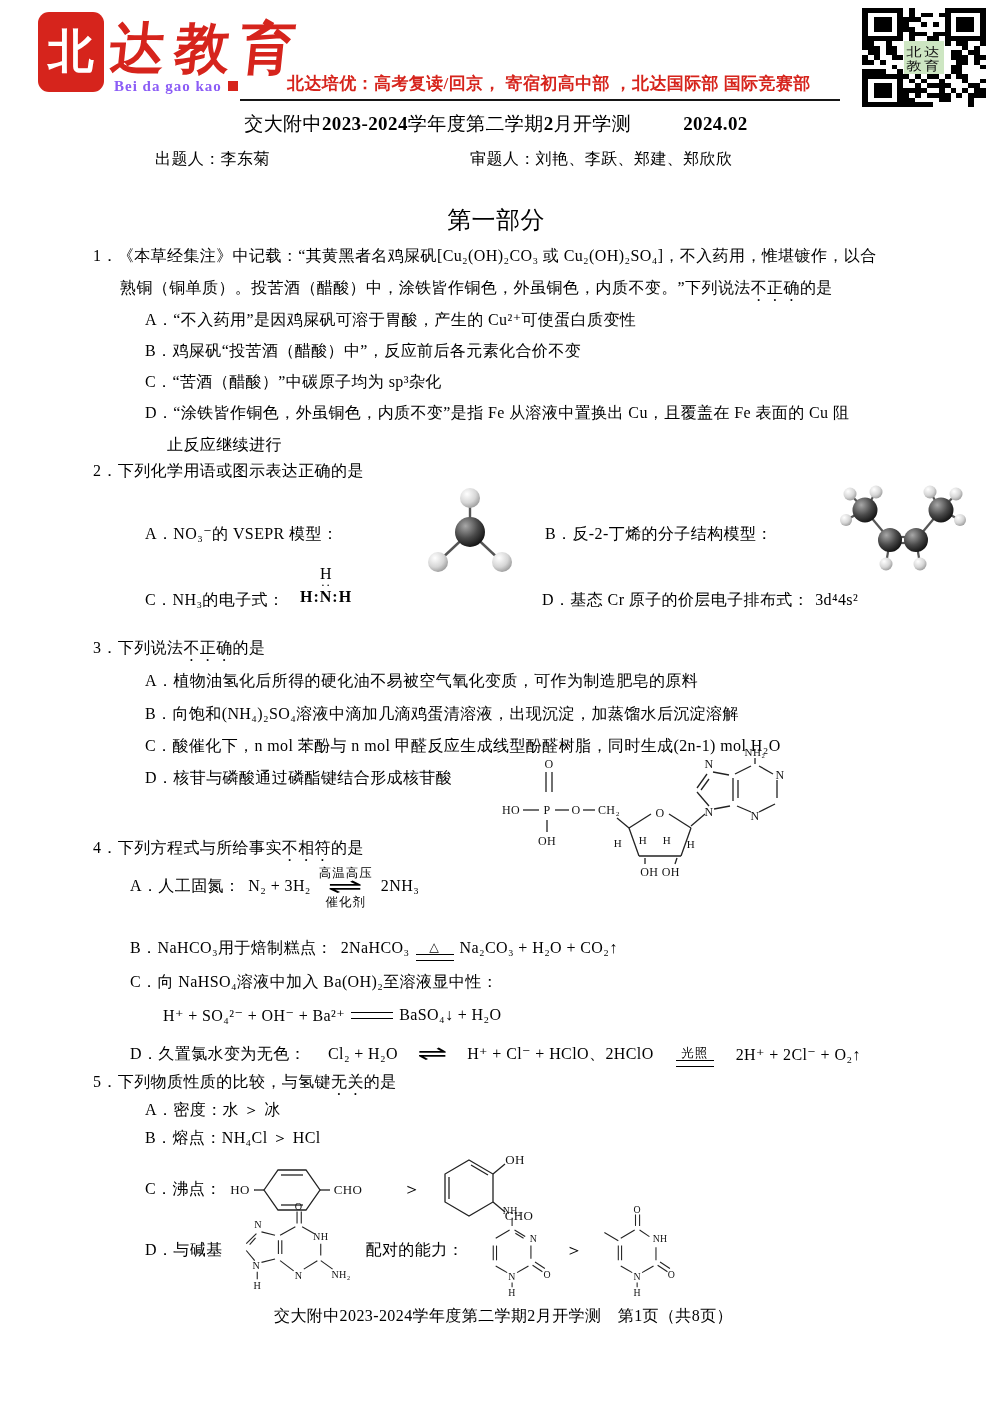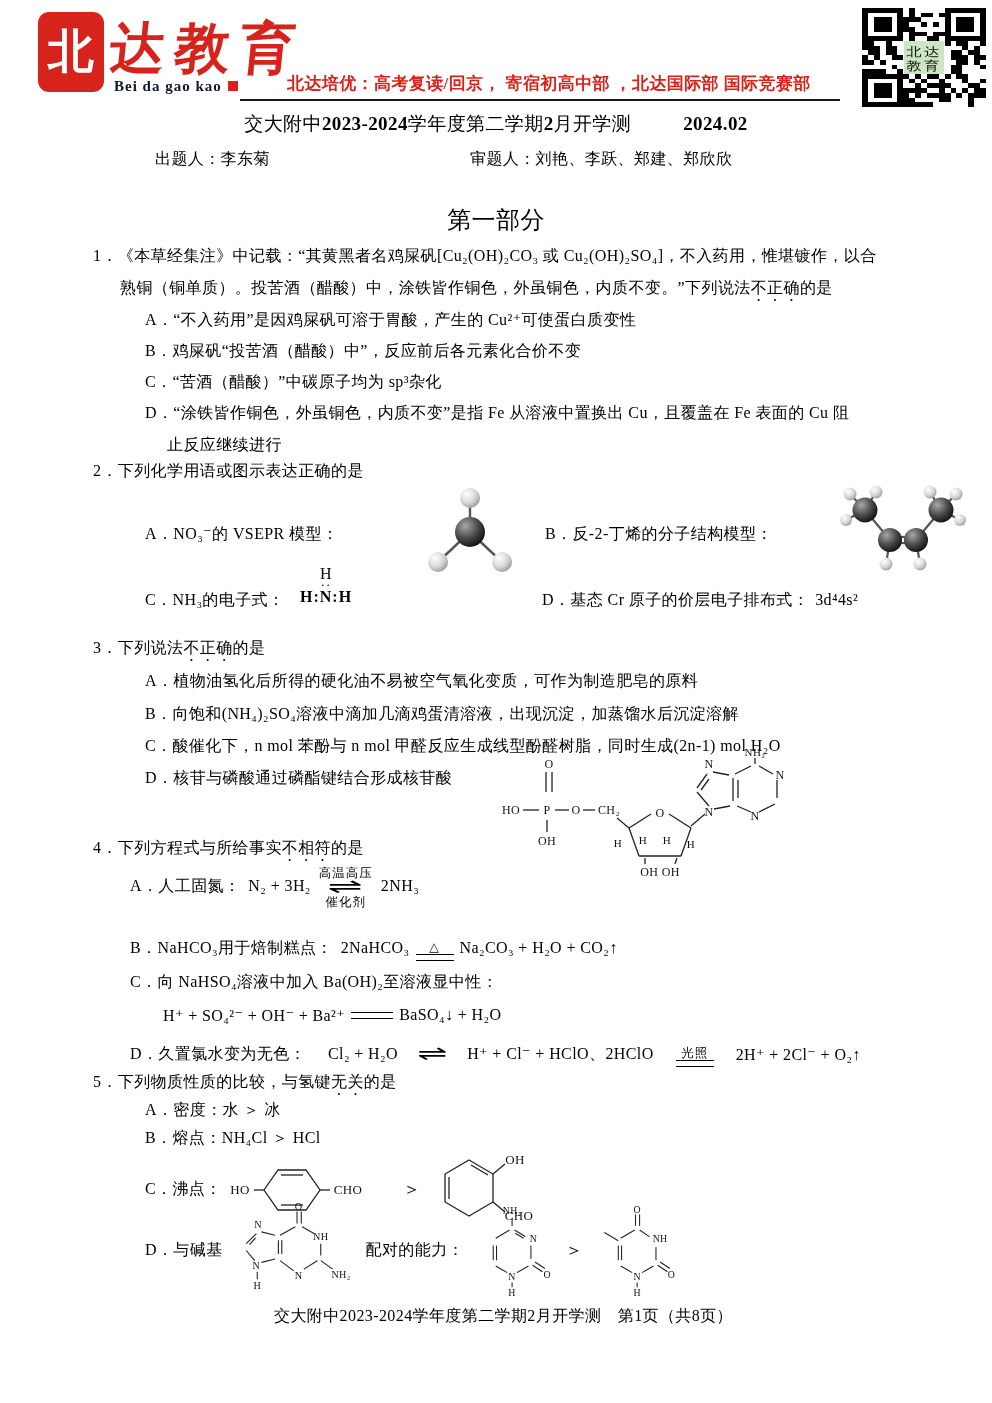--- a/index.html
+++ b/index.html
@@ -11,21 +11,21 @@
   .row{position:absolute;display:flex;align-items:center;white-space:nowrap;}
   .em{-webkit-text-emphasis:filled dot #000;text-emphasis:filled dot #000;
       -webkit-text-emphasis-position:under right;text-emphasis-position:under right;}
   .bold{font-weight:bold;}
   
   .seal{position:absolute;left:40px;top:14px;width:62px;height:76px;background:#d6241c;
         border-radius:9px;display:flex;align-items:center;justify-content:center;
         color:#fff;font-size:46px;font-weight:bold;box-shadow:0 0 0 2px #d6241c;}
   .brand{position:absolute;left:110px;top:12px;color:#d6241c;font-size:55px;font-weight:bold;
          transform:skewX(-6deg);letter-spacing:10px;}
-  .brand-sub{position:absolute;left:114px;top:78px;font-size:15px;font-weight:bold;color:#0f172a;letter-spacing:1px;}
+  .brand-sub{position:absolute;left:114px;top:78px;font-size:15px;font-weight:bold;color:#8b5cf6;letter-spacing:1px;}
   .red-square{display:inline-block;width:10px;height:10px;background:#d6241c;margin-left:6px;}
   .tagline{position:absolute;left:287px;top:72px;color:#d6241c;font-size:17px;font-weight:600;}
   .header-rule{position:absolute;left:240px;top:99px;width:600px;height:2px;background:#161616;}
   
   .title{position:absolute;left:0;right:0;top:111px;text-align:center;font-size:19px;}
   .title .date{margin-left:52px;}
   .section{position:absolute;left:0;right:0;top:204px;text-align:center;font-size:24px;}
   
   .rxn{display:flex;flex-direction:column;align-items:center;margin:0 8px;position:relative;top:1px;}
   .rxn .sm{font-size:12.5px;line-height:14px;letter-spacing:1px;}

